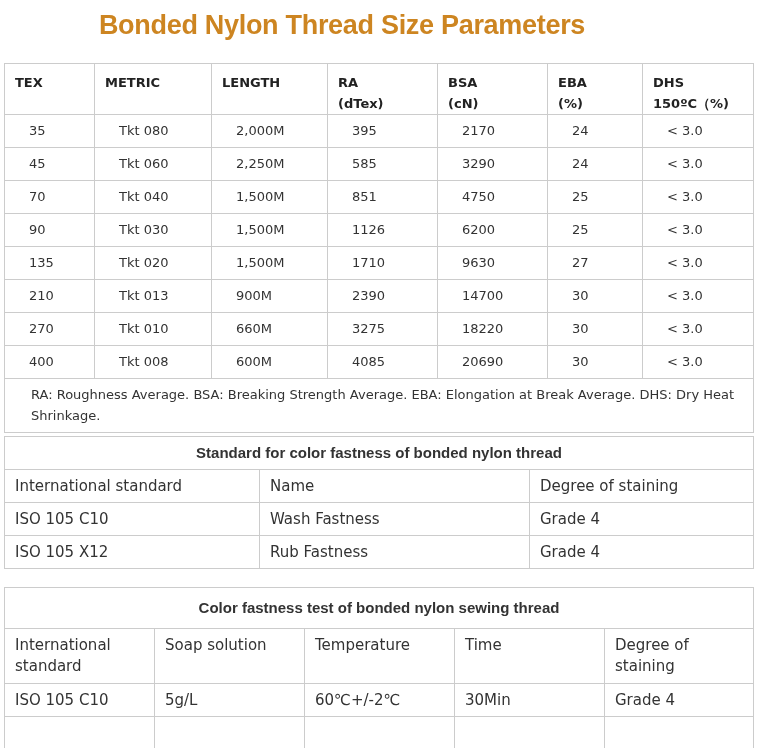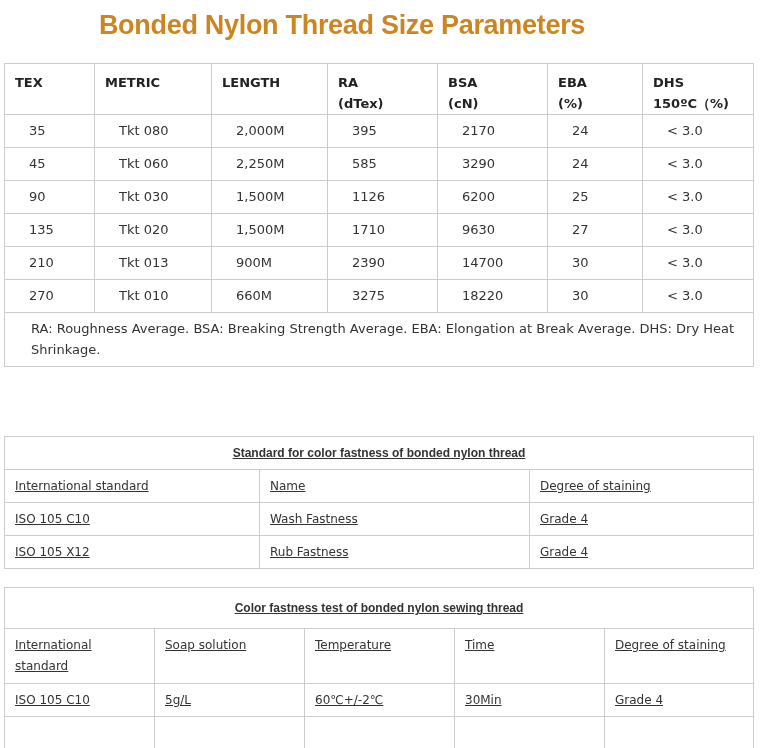--- a/index.html
+++ b/index.html
@@ -18,21 +18,21 @@
     .t1 { left: 4px; top: 63px; width: 749px; }
     .t1 th { font-weight: bold; font-size: 13px; padding: 8px 10px 0 10px; height: 48px; box-sizing: border-box; line-height: 21px; color:#222; }
     .t1 td { font-size: 13px; padding: 0 24px; height: 32px; line-height: 32px; color:#333; }
     .t1 td.note { line-height: 21px; padding: 5px 10px 6px 26px; height: auto; }
     .t2 { left: 4px; top: 436px; width: 749px; }
     .t3 { left: 4px; top: 587px; width: 749px; }
     .sect-title {
       text-align: center; font-family: "Liberation Sans", sans-serif; font-weight: bold;
       font-size: 21px; color: #cd8521; padding: 0; height: 44px; line-height: 44px;
     }
-    .t2 td, .t3 td { font-size: 12px; padding: 0 10px; height: 32px; line-height: 32px; color:#333;text-decoration:underline; }
+    .t2 td, .t3 td { font-size: 15px; padding: 0 10px; height: 32px; line-height: 32px; color:#333; }
     .t3 td.tall { line-height: 21px; padding: 6px 10px; height: 52px; box-sizing: border-box; }
   </style>
 </head>
 <body>
 
 <div class="main-title">Bonded Nylon Thread Size Parameters</div>
 
 <table class="t1">
   <colgroup>
     <col style="width:90px">
@@ -65,20 +65,29 @@
   <tr>
     <td>45</td>
     <td>Tkt 060</td>
     <td>2,250M</td>
     <td>585</td>
     <td>3290</td>
     <td>24</td>
     <td>&lt; 3.0</td>
   </tr>
   <tr>
+    <td>70</td>
+    <td>Tkt 040</td>
+    <td>1,500M</td>
+    <td>851</td>
+    <td>4750</td>
+    <td>25</td>
+    <td>&lt; 3.0</td>
+  </tr>
+  <tr>
     <td>90</td>
     <td>Tkt 030</td>
     <td>1,500M</td>
     <td>1126</td>
     <td>6200</td>
     <td>25</td>
     <td>&lt; 3.0</td>
   </tr>
   <tr>
     <td>135</td>
@@ -97,20 +106,29 @@
     <td>14700</td>
     <td>30</td>
     <td>&lt; 3.0</td>
   </tr>
   <tr>
     <td>270</td>
     <td>Tkt 010</td>
     <td>660M</td>
     <td>3275</td>
     <td>18220</td>
+    <td>30</td>
+    <td>&lt; 3.0</td>
+  </tr>
+  <tr>
+    <td>400</td>
+    <td>Tkt 008</td>
+    <td>600M</td>
+    <td>4085</td>
+    <td>20690</td>
     <td>30</td>
     <td>&lt; 3.0</td>
   </tr>
   <tr>
     <td class="note" colspan="7">RA: Roughness Average. BSA: Breaking Strength Average. EBA: Elongation at Break Average. DHS: Dry Heat Shrinkage.</td>
   </tr>
 </tbody>
   </table>
 
 <table class="t2">

